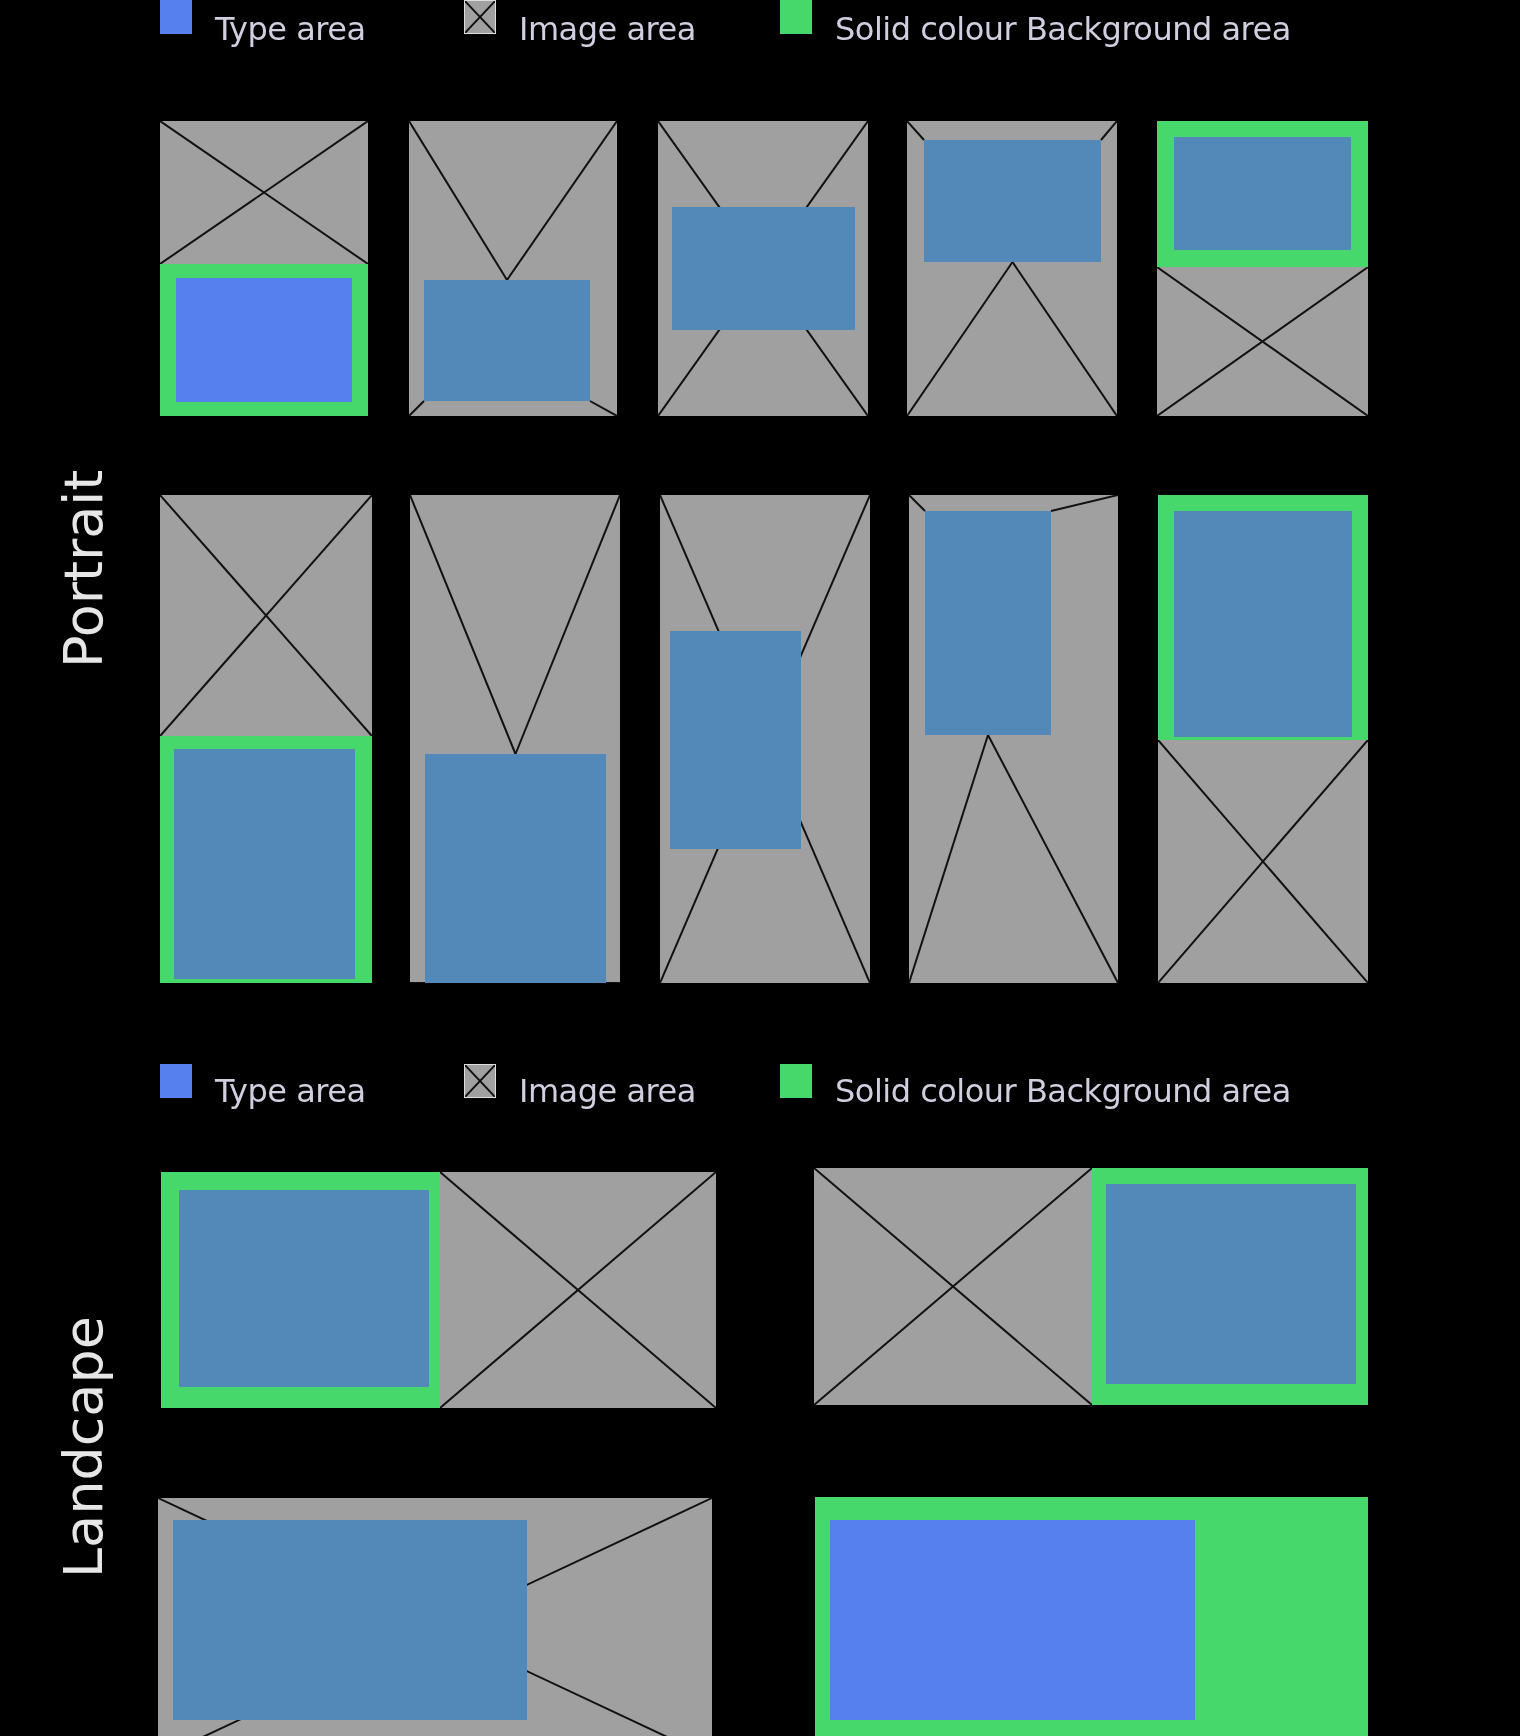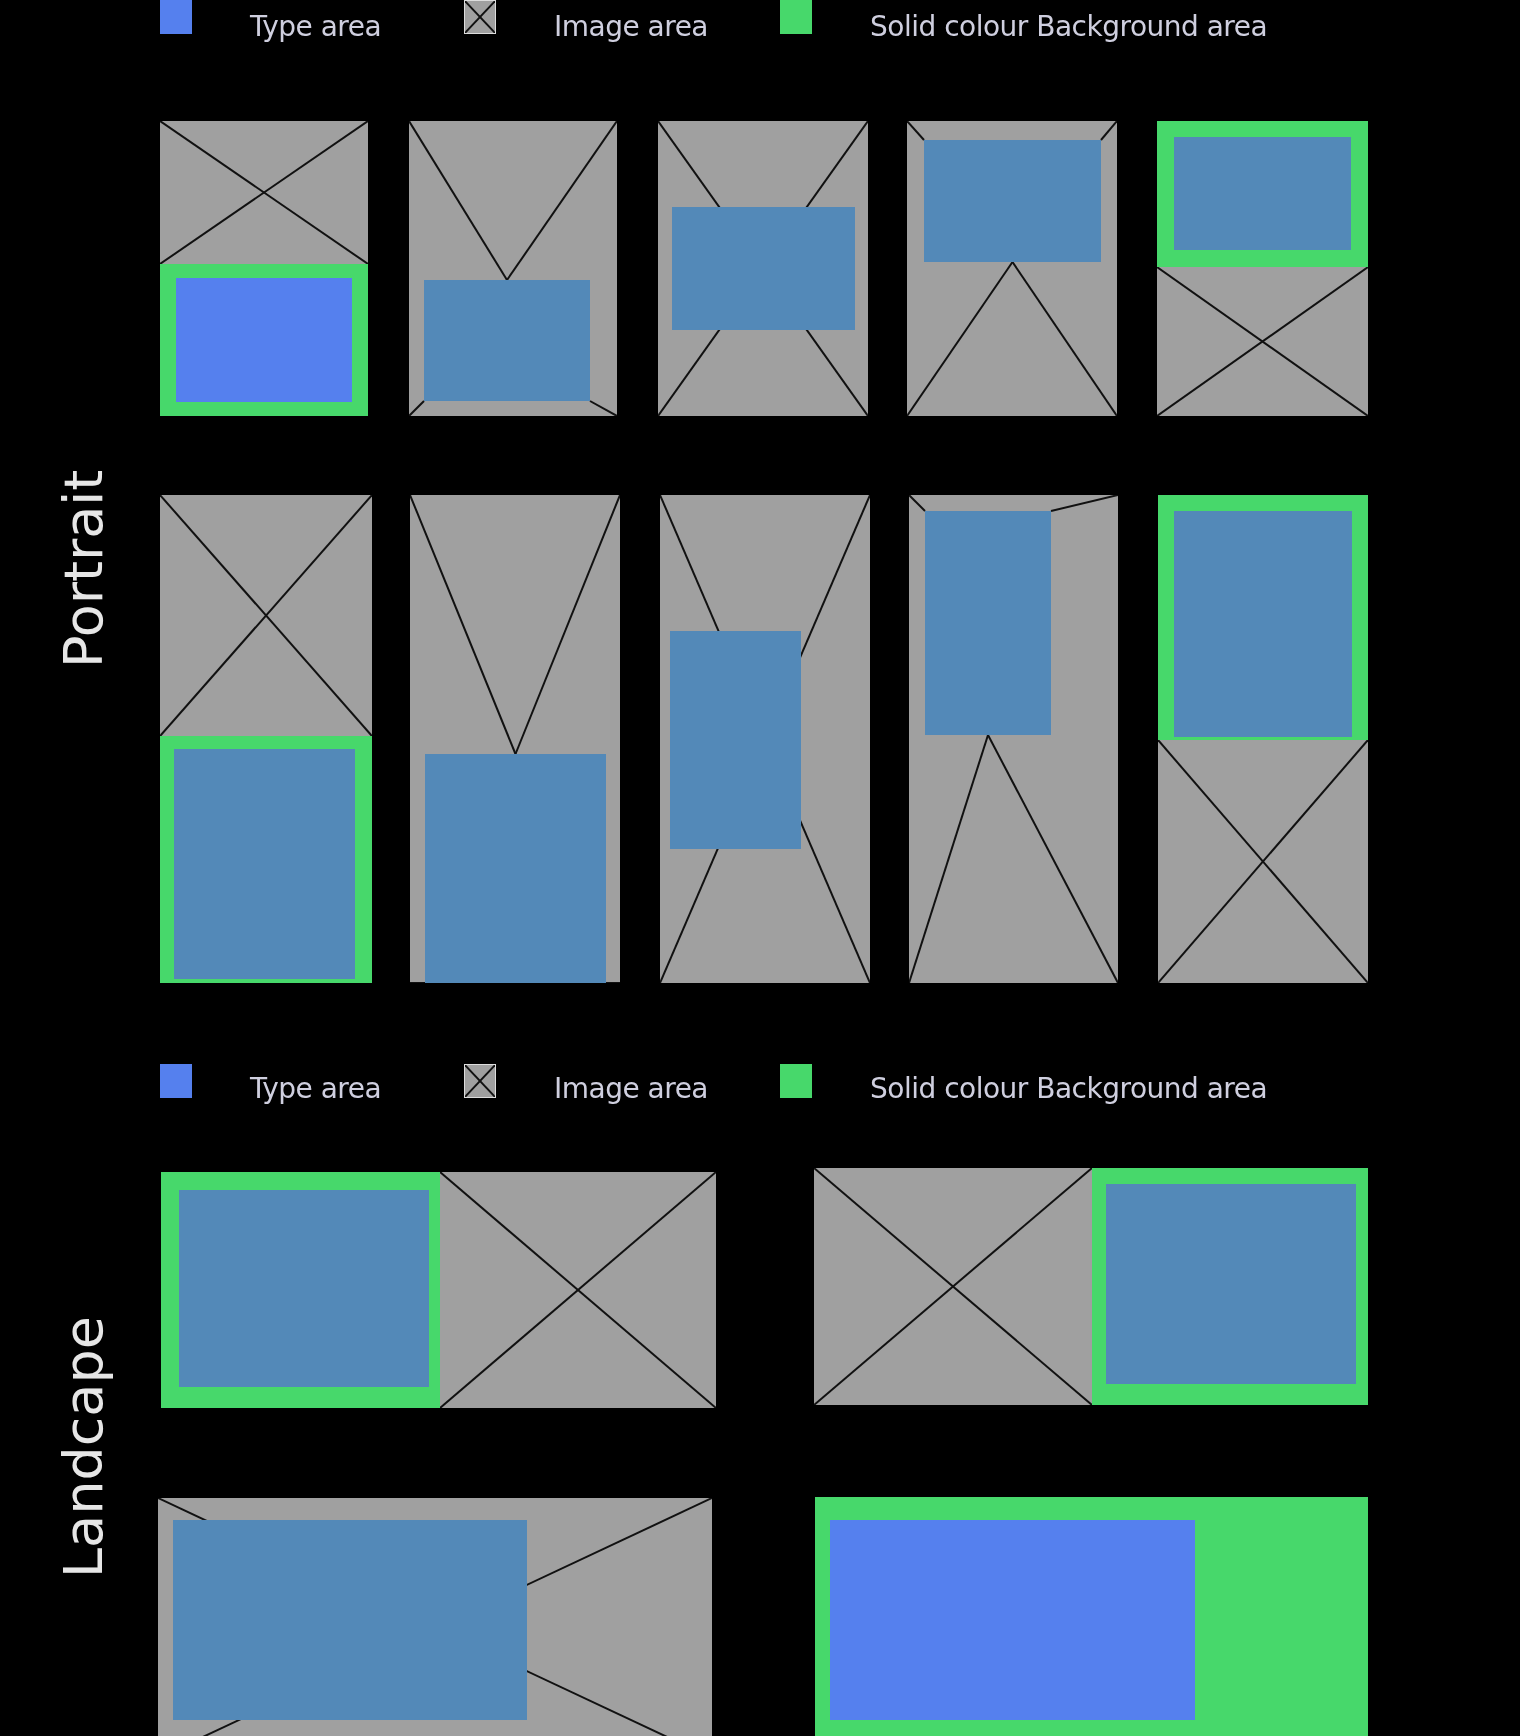--- a/index.html
+++ b/index.html
@@ -3,21 +3,21 @@
 <meta charset="utf-8">
 <style>
   html, body { margin:0; padding:0; background:#000; }
   body { width:1520px; height:1736px; position:relative; overflow:hidden; font-family:"DejaVu Sans", sans-serif; }
   .legend { position:absolute; left:0; width:1520px; height:40px; }
   .legend-item { position:absolute; top:0; height:40px; }
   .swatch { position:absolute; top:2px; width:32px; height:34px; }
   .swatch.type { background:#5580ee; }
   .swatch.bg { background:#47d86b; }
   .swatch.img { background:#a0a0a0; border:1px solid #ddd; box-sizing:border-box; }
-  .legend-label { position:absolute; top:10px; left:55px; color:#cfcfdf; font-size:28px; letter-spacing:-0.5px; white-space:nowrap;margin-left:35px; }
+  .legend-label { position:absolute; top:10px; left:55px; color:#cfcfdf; font-size:32px; letter-spacing:-0.5px; white-space:nowrap; }
   .side-label { position:absolute; color:#e6e6e6; font-size:54px; font-weight:normal; transform-origin:0 0; transform:rotate(-90deg); white-space:nowrap; }
   .frame { position:absolute; background:#a0a0a0; overflow:hidden; }
   .frame svg { position:absolute; left:0; top:0; }
   .region { position:absolute; }
   .bg-region { background:#47d86b; }
   .type-region { background:#5389b8; }
   .type-region.bright { background:#5580ee; }
 </style>
 </head>
 <body>

